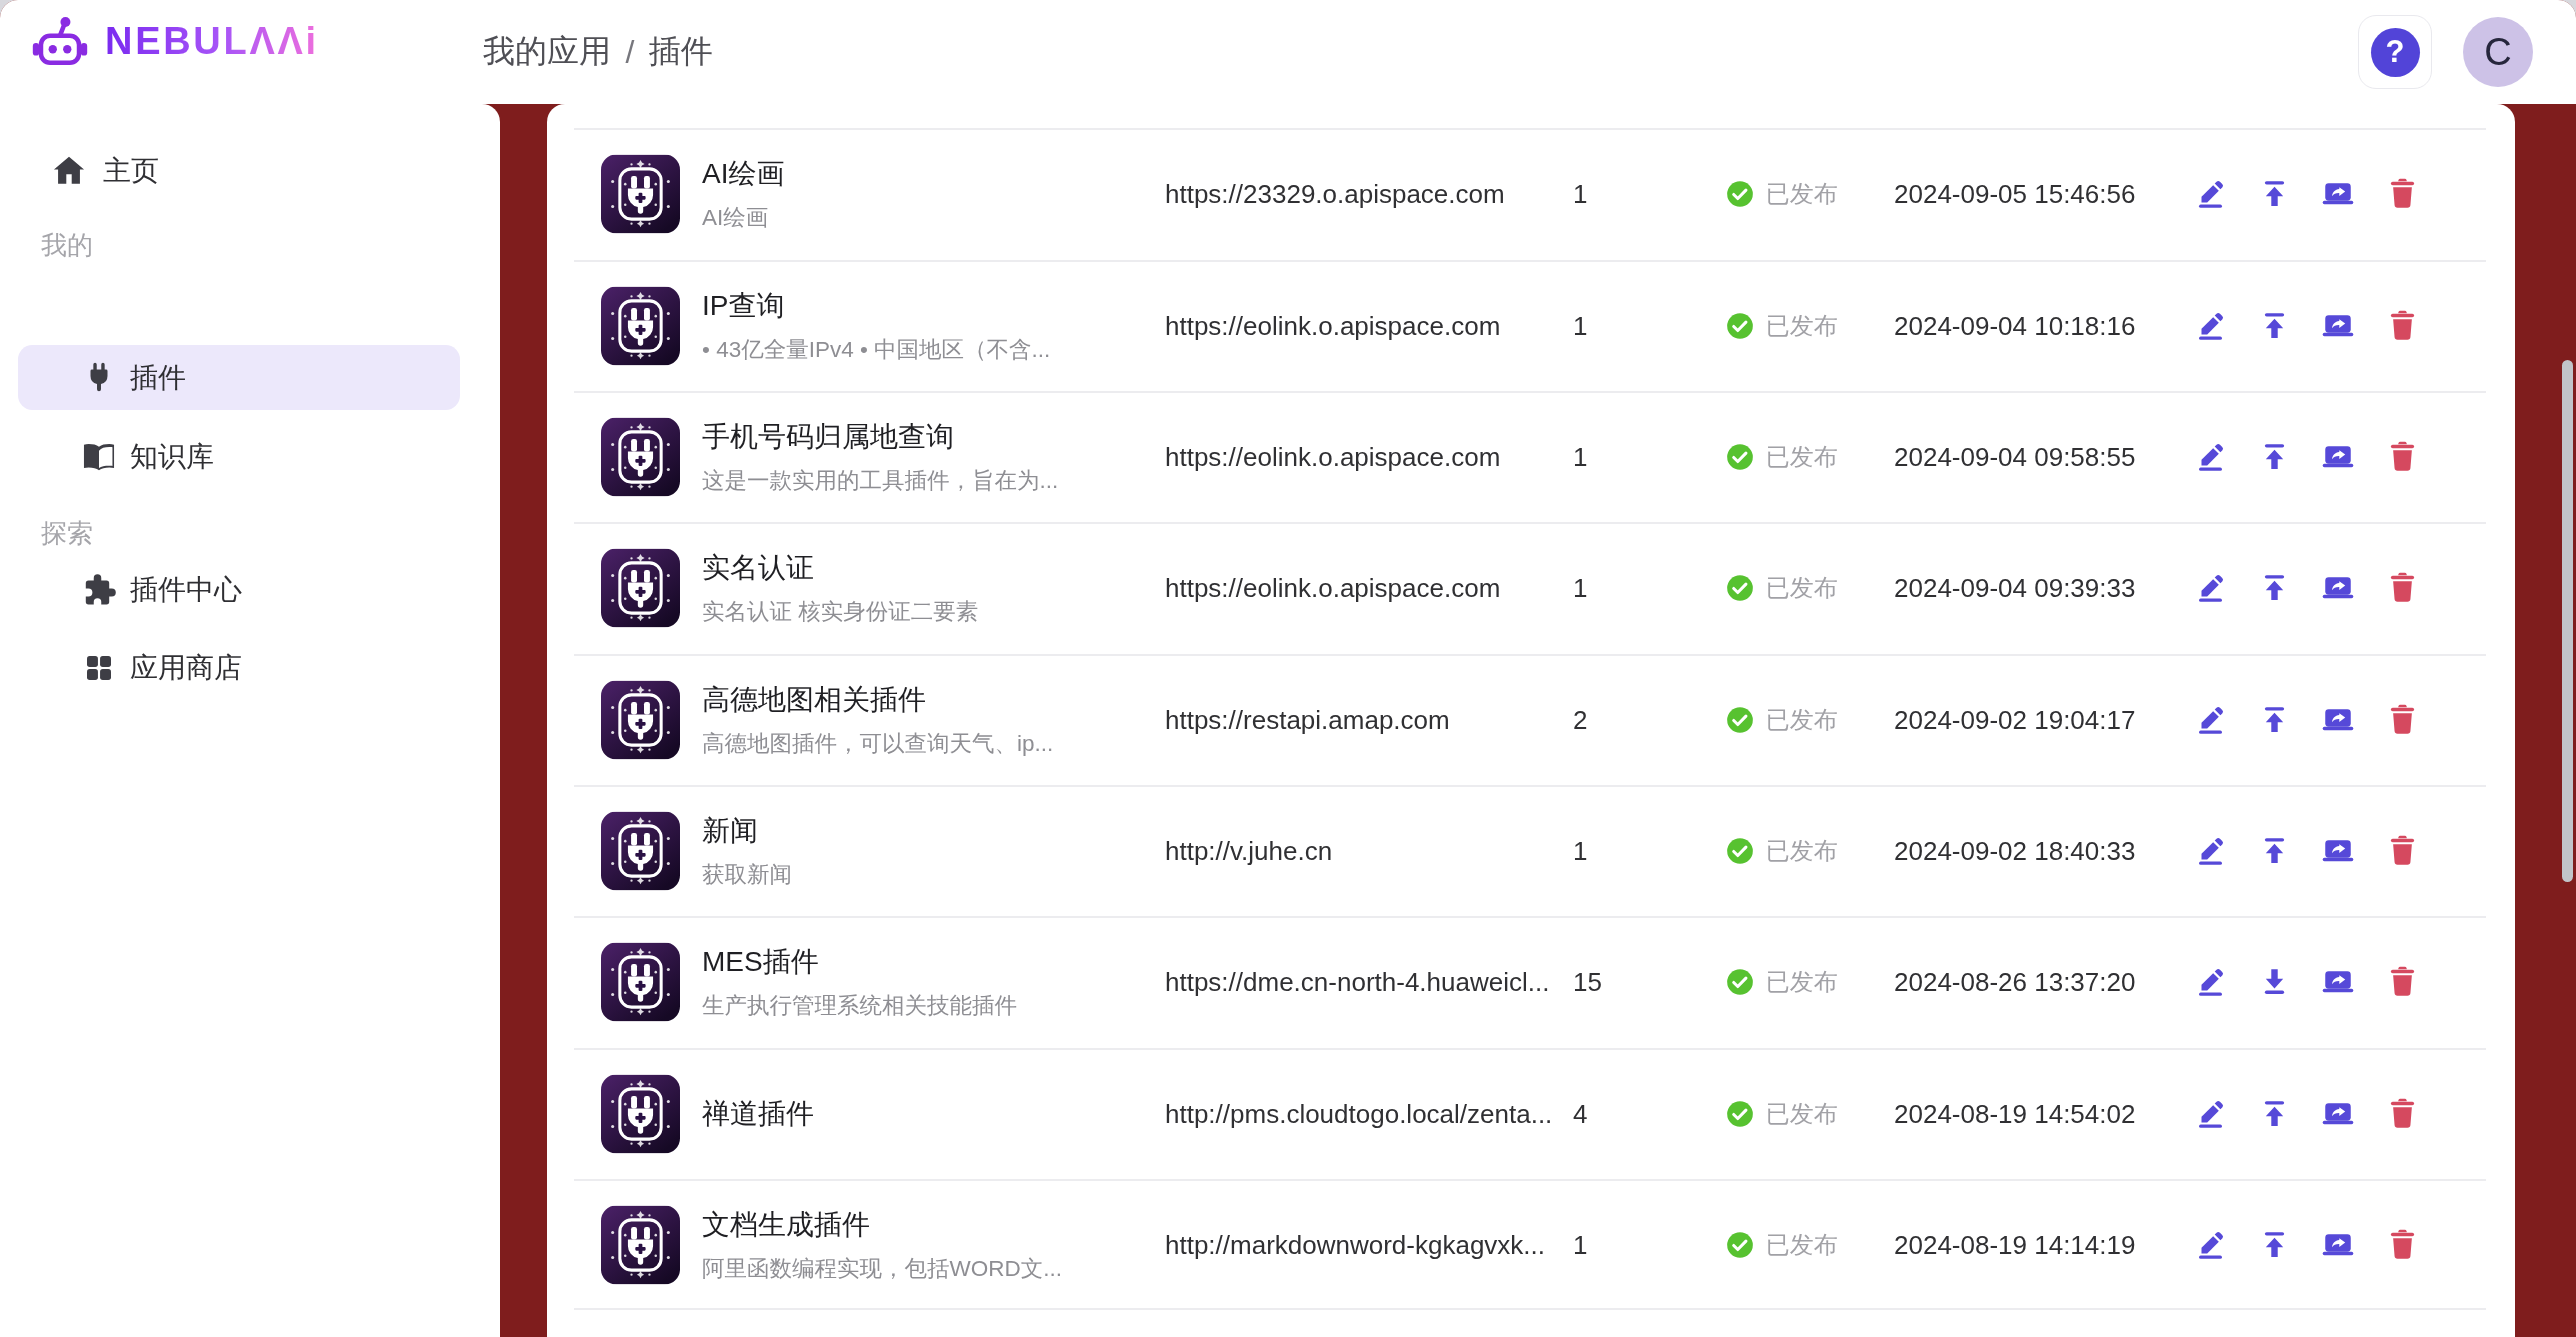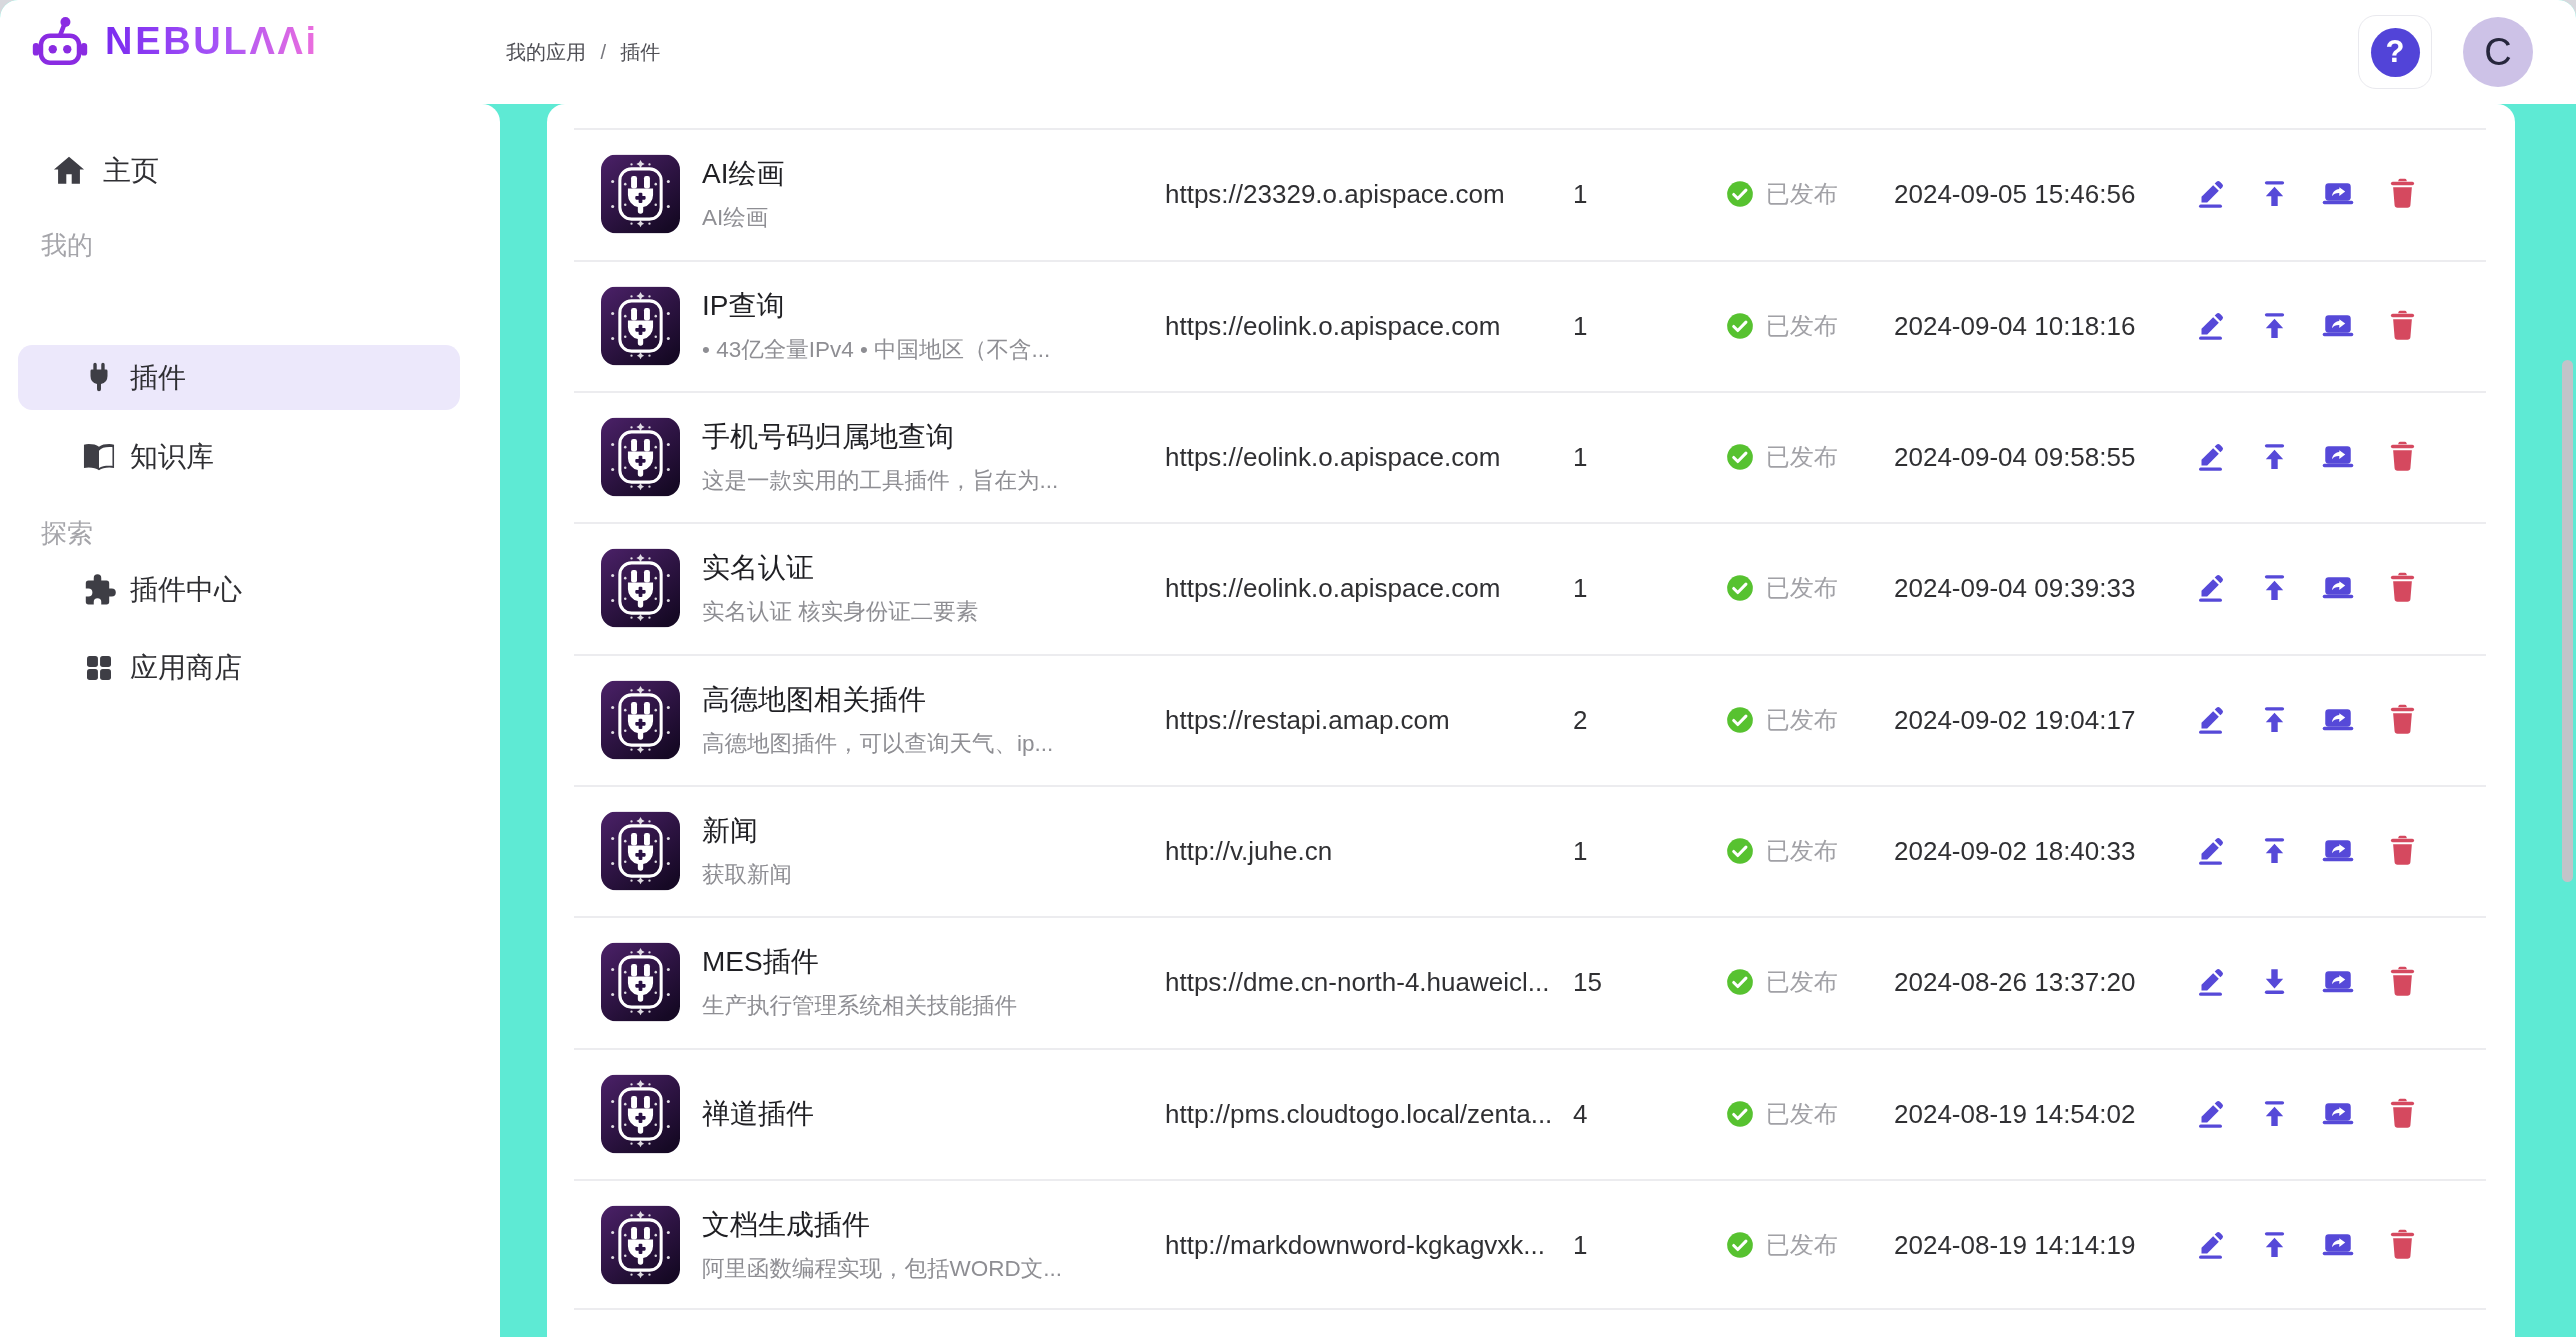--- a/index.html
+++ b/index.html
@@ -1,32 +1,32 @@
 <!DOCTYPE html>
 <html style="font-size:14.4px"><head>
 <meta charset="utf-8">
 <style>
   html,body{margin:0;padding:0;}
   body{
     width:2576px;height:1338px;overflow:hidden;background:#d8d8dd;
     font-family:"Liberation Sans","DejaVu Sans",sans-serif;
     -webkit-font-smoothing:antialiased;
   }
-  .window{position:absolute;inset:0;border-radius:18px 18px 0 0;overflow:hidden;background:#5eead4;}
+  .window{position:absolute;inset:0;border-radius:18px 18px 0 0;overflow:hidden;background:#7f1d1d;}
 
   
   .header{position:absolute;left:0;top:0;right:0;height:104px;background:#ffffff;z-index:5;}
   .brand{position:absolute;left:31px;top:12.6px;display:flex;align-items:center;gap:16px;cursor:pointer;}
   .brand svg{display:block;}
   .wordmark{
     font-size:38px;font-weight:700;letter-spacing:2.7px;
     background:linear-gradient(90deg,#7a2bf0 0%,#a855f7 55%,#ee6fdd 100%);
     -webkit-background-clip:text;background-clip:text;color:transparent;
   }
-  .breadcrumb{position:absolute;left:506px;top:0;height:104px;display:flex;align-items:center;gap:14.4px;font-size:20px;color:#4f4f55;justify-content:flex-end;}
+  .breadcrumb{position:absolute;left:483px;top:0;height:104px;display:flex;align-items:center;gap:14.4px;font-size:32px;color:#4f4f55;justify-content:flex-end;}
   .breadcrumb .sep{color:#77777d;}
   .header-right{position:absolute;right:43px;top:0;height:104px;display:flex;align-items:center;gap:31px;}
   .help-btn{width:72px;height:72px;border:1.8px solid #e9e9ee;border-radius:18px;background:#fff;display:flex;align-items:center;justify-content:center;cursor:pointer;}
   .help-circle{width:49px;height:49px;border-radius:50%;background:#5244d8;color:#fff;font-size:31px;font-weight:700;display:flex;align-items:center;justify-content:center;}
   .avatar{width:70px;height:70px;border-radius:50%;background:#cdc2e7;color:#26263c;font-size:38px;display:flex;align-items:center;justify-content:center;cursor:pointer;}
 
   
   .sidebar{position:absolute;left:0;top:104px;bottom:0;width:500px;background:#ffffff;border-radius:0 18px 0 0;}
   .side-item{position:absolute;left:18px;right:40px;height:65px;display:flex;align-items:center;border-radius:14.4px;cursor:pointer;color:#2f2f33;font-size:28px;}
   .side-item .ic{position:absolute;display:flex;align-items:center;justify-content:center;width:43px;height:43px;color:#3e3e45;}

